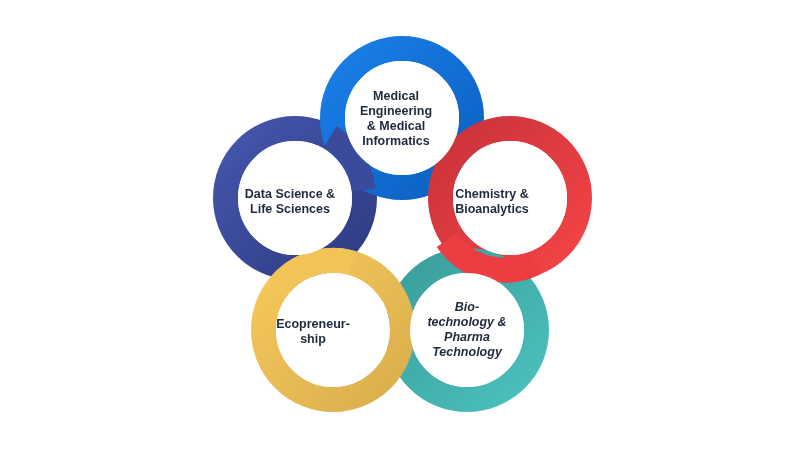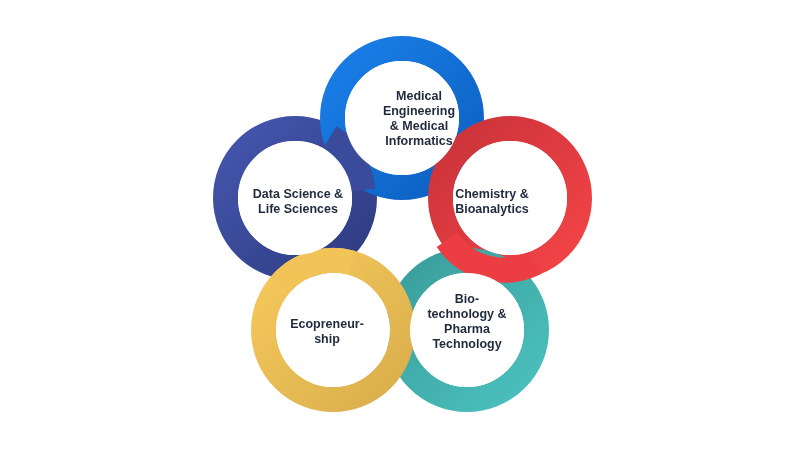--- a/index.html
+++ b/index.html
@@ -71,26 +71,26 @@
   <path d="M 280 285 A 69.5 69.5 0 0 1 352 263" fill="none" stroke="#f2c458" stroke-width="25"></path>
   <path d="M 352 263 A 69.5 69.5 0 0 0 364 205" fill="none" stroke="#e9bd56" stroke-width="0"></path>
 
   <circle cx="402" cy="118" r="57" fill="#ffffff"></circle>
   <circle cx="295" cy="198" r="57" fill="#ffffff"></circle>
   <circle cx="510" cy="198" r="57" fill="#ffffff"></circle>
   <circle cx="333" cy="330" r="57" fill="#ffffff"></circle>
   <circle cx="467" cy="330" r="57" fill="#ffffff"></circle>
 </svg>
 
-<div class="label" style="left:419px; top:119px;">Medical
+<div class="label" style="left:396px; top:119px;">Medical
 Engineering
 &amp; Medical
 Informatics</div>
-<div class="label" style="left:298px; top:202px; width:120px;">Data Science &amp;
+<div class="label" style="left:290px; top:202px; width:120px;">Data Science &amp;
 Life Sciences</div>
 <div class="label" style="left:492px; top:202px;">Chemistry &amp;
 Bioanalytics</div>
-<div class="label" style="left:327px; top:332px;">Ecopreneur-
+<div class="label" style="left:313px; top:332px;">Ecopreneur-
 ship</div>
-<div class="label" style="left:467px; top:322px;">Bio-
+<div class="label" style="left:467px; top:330px;font-style:italic;">Bio-
 technology &amp;
 Pharma
 Technology</div>
 
 </body></html>

